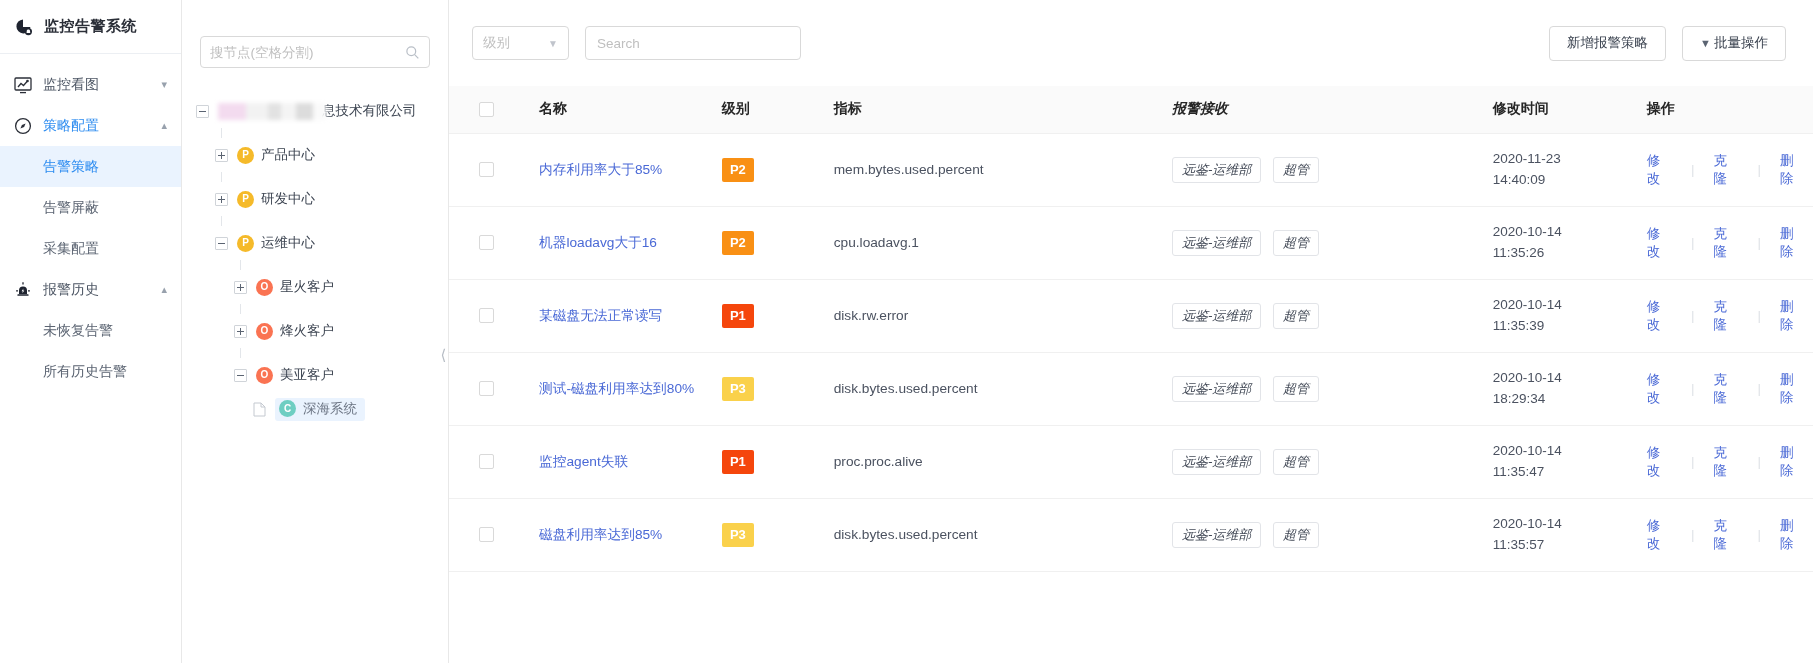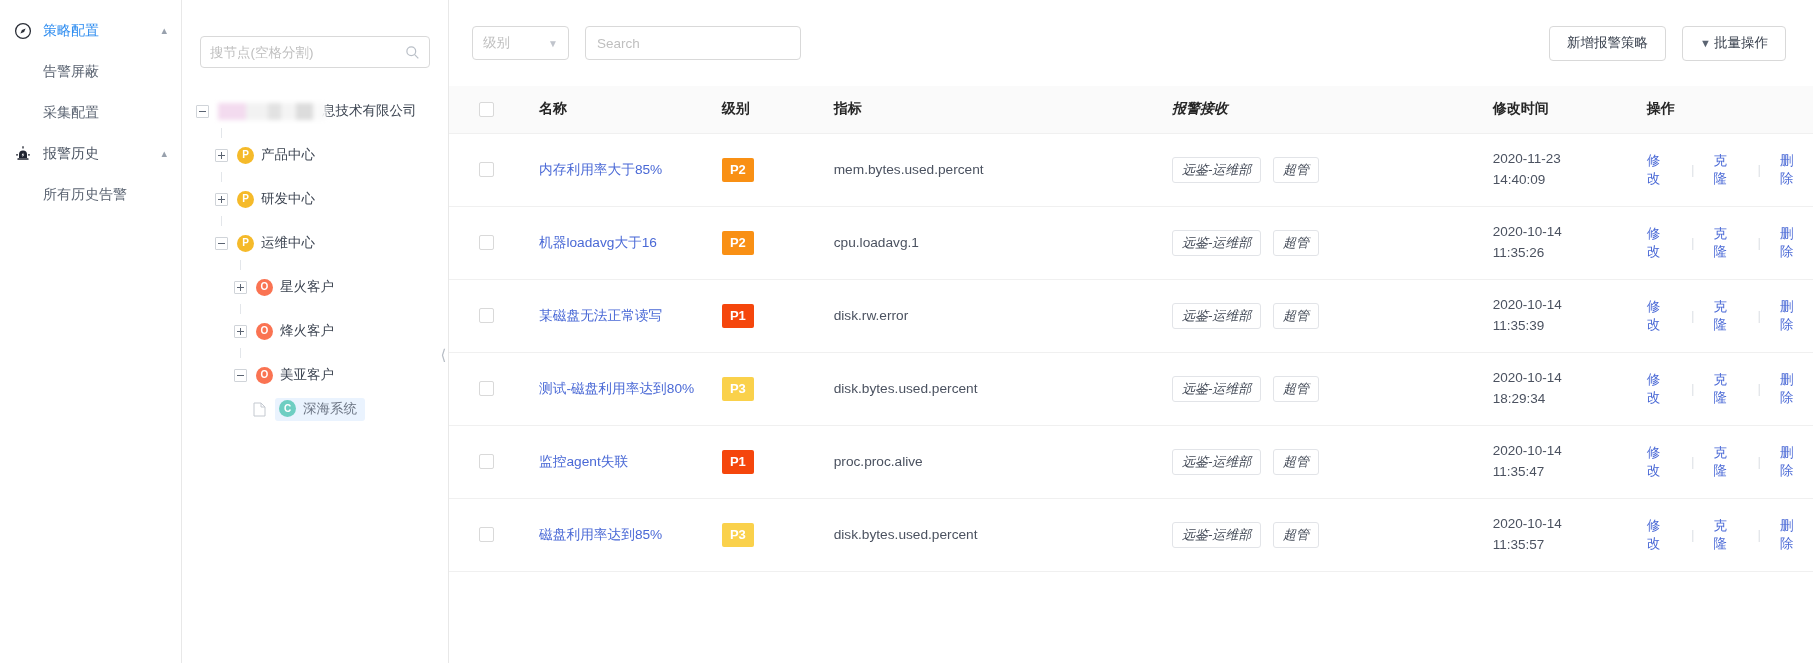--- a/index.html
+++ b/index.html
@@ -179,33 +179,58 @@
   .ops { display: flex; align-items: center; gap: 19px; color:#4a69d6; font-size: 13.5px; }
   .ops a { color: #4a69d6; cursor: pointer; text-decoration: none; }
   .ops .sep { color: #dfe2e7; }
 </style>
 </head>
 <body>
 
 <div class="app">
 
   <aside class="sidebar">
+    <div class="brand">
+      <span class="logo-ic">
+        <svg viewBox="0 0 20 20" width="20" height="20">
+          <path d="M9 2.4A7 7 0 1 0 16.4 10H9V2.4Z" fill="#1f2430"></path>
+          <circle cx="14.4" cy="14.6" r="3.6" fill="#1f2430"></circle>
+          <path d="M14.4 12.6c-1 0-1.7.7-1.7 1.7v1.1l-.4.5h4.2l-.4-.5v-1.1c0-1-.7-1.7-1.7-1.7Z" fill="#fff"></path>
+        </svg>
+      </span>
+      <span class="brand-title">监控告警系统</span>
+    </div>
 
     <nav class="nav">
 
+      <div class="nav-item">
+        <span class="nv-ic">
+          <svg viewBox="0 0 18 18" width="18" height="18">
+            <rect x="1" y="2" width="16" height="12" rx="1" fill="none" stroke="#2b2f38" stroke-width="1.3"></rect>
+            <polyline points="4,11 7,7.5 9.5,9.5 13.5,5" fill="none" stroke="#2b2f38" stroke-width="1.3"></polyline>
+            <circle cx="13.5" cy="5" r="1.3" fill="#2b2f38"></circle>
+            <line x1="6" y1="16.6" x2="12" y2="16.6" stroke="#2b2f38" stroke-width="1.3"></line>
+          </svg>
+        </span>
+        <span class="nv-label">监控看图</span>
+        <span class="chev">▾</span>
+      </div>
 
       <div class="nav-item">
         <span class="nv-ic">
           <svg viewBox="0 0 18 18" width="18" height="18">
             <circle cx="9" cy="9" r="7.4" fill="none" stroke="#2b2f38" stroke-width="1.3"></circle>
             <path d="M11.6 6.4 7.9 8l-1.5 3.6 3.7-1.6 1.5-3.6Z" fill="#2b2f38"></path>
           </svg>
         </span>
         <span class="nv-label" style="color:#2d8cf0">策略配置</span>
         <span class="chev">▴</span>
+      </div>
+      <div class="nav-sub active">
+        <span class="nv-label">告警策略</span>
       </div>
       <div class="nav-sub">
         <span class="nv-label">告警屏蔽</span>
       </div>
       <div class="nav-sub">
         <span class="nv-label">采集配置</span>
       </div>
 
       <div class="nav-item">
         <span class="nv-ic">
@@ -215,20 +240,23 @@
             <line x1="9" y1="1.3" x2="9" y2="3.4" stroke="#1f2430" stroke-width="1.3"></line>
             <line x1="2.1" y1="9.9" x2="4" y2="9.9" stroke="#1f2430" stroke-width="1.3"></line>
             <line x1="14" y1="9.9" x2="15.9" y2="9.9" stroke="#1f2430" stroke-width="1.3"></line>
             <path d="M9.4 7.6 7.6 10.3h1.2l-.4 2 1.9-2.8H9.1l.3-1.9Z" fill="#fff"></path>
           </svg>
         </span>
         <span class="nv-label">报警历史</span>
         <span class="chev">▴</span>
       </div>
       <div class="nav-sub">
+        <span class="nv-label">未恢复告警</span>
+      </div>
+      <div class="nav-sub">
         <span class="nv-label">所有历史告警</span>
       </div>
     </nav>
   </aside>
 
   <section class="treepanel">
     <div class="tree-search-wrap">
       <div class="tree-search">
         <input type="text" value="" placeholder="搜节点(空格分割)" style="">
         <span class="srch-ic">

